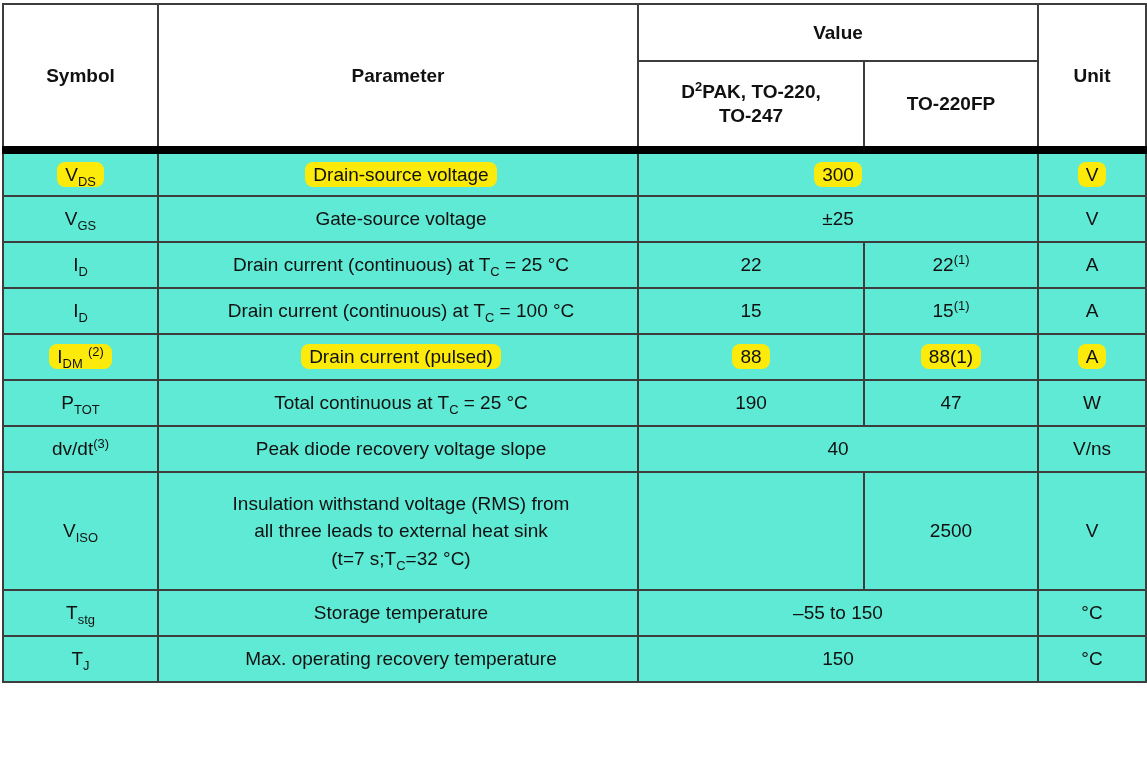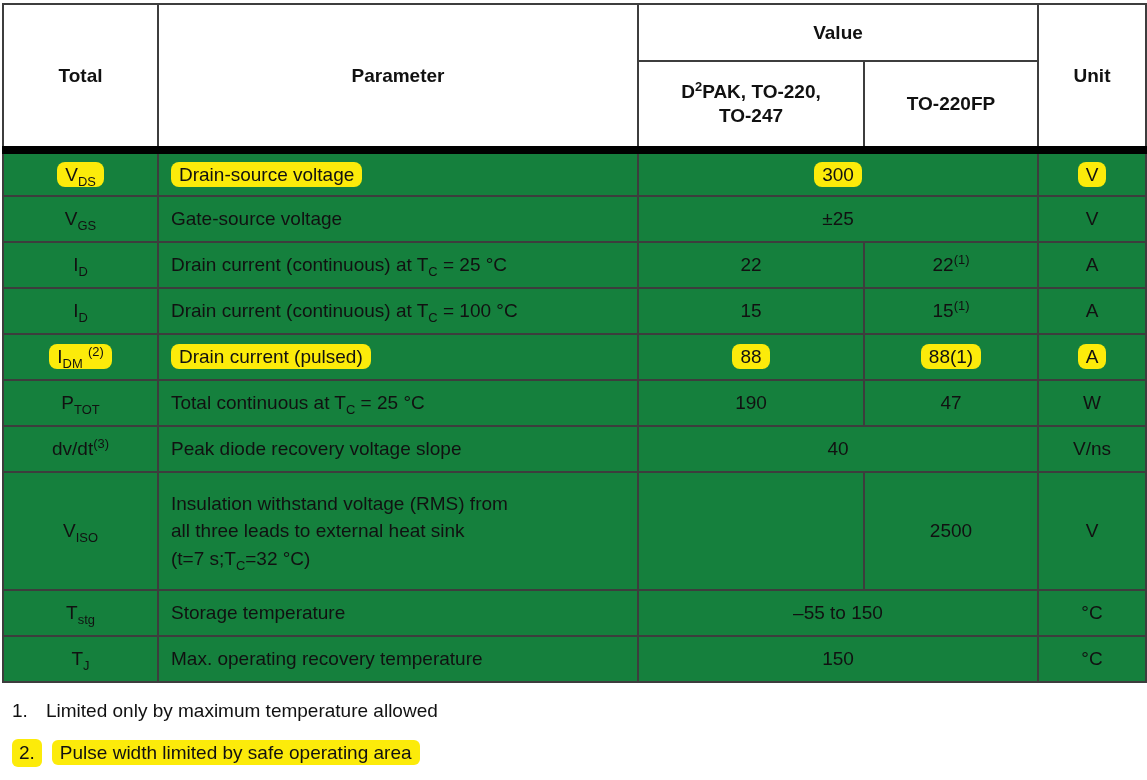--- a/index.html
+++ b/index.html
@@ -36,24 +36,24 @@
   }
   thead tr.hrow1 { height: 57px; }
   thead tr.hrow2 { height: 89px; }
   tbody tr { height: 46px; }
   tbody tr.tall { height: 118px; }
   tbody tr:first-child td { border-top: 8px solid var(--rule, #000000); }
   tbody td {
     font-size: 19px;
     padding: 2px 6px;
     vertical-align: middle;
-    background: #15803d;
+    background: #5eead4;
   }
   td.sym, td.val, td.unit { text-align: center; }
-  td.param { text-align: left; padding-left: 12px; line-height: 1.45; }
+  td.param { text-align: center; padding-left: 12px; line-height: 1.45; }
   sub { font-size: 68%; line-height: 0; }
   sup { font-size: 68%; line-height: 0; }
   .hl {
     background: var(--hl, #fceb0a);
     border-radius: 8px;
     padding: 2px 8px;
   }
   .footnotes { margin: 16px 0 0 10px; }
   .footnote {
     font-size: 19px;
@@ -80,21 +80,21 @@
   <table class="ratings">
     <colgroup>
       <col style="width:155px">
       <col style="width:480px">
       <col style="width:226px">
       <col style="width:174px">
       <col style="width:108px">
     </colgroup>
     <thead>
       <tr class="hrow1">
-        <th rowspan="2">Total</th>
+        <th rowspan="2">Symbol</th>
         <th rowspan="2">Parameter</th>
         <th colspan="2">Value</th>
         <th rowspan="2">Unit</th>
       </tr>
       <tr class="hrow2">
         <th><span>D</span><sup>2</sup><span>PAK, TO-220,</span><br><span>TO-247</span></th>
         <th><span>TO-220FP</span></th>
       </tr>
     </thead>
     <tbody>
@@ -158,17 +158,13 @@
           <td class="unit"><span>°C</span></td>
         </tr>
         <tr>
           <td class="sym"><span>T</span><sub>J</sub></td>
           <td class="param"><span>Max. operating recovery temperature</span></td>
           <td class="val" colspan="2"><span>150</span></td>
           <td class="unit"><span>°C</span></td>
         </tr>
       </tbody>
   </table>
-  <div class="footnotes">
-      <div class="footnote"><span class="fn-num">1.</span><span class="fn-text">Limited only by maximum temperature allowed</span></div>
-      <div class="footnote"><span class="fn-num hl">2.</span><span class="fn-text hl">Pulse width limited by safe operating area</span></div>
-    </div>
 </div>
 
 </body></html>

